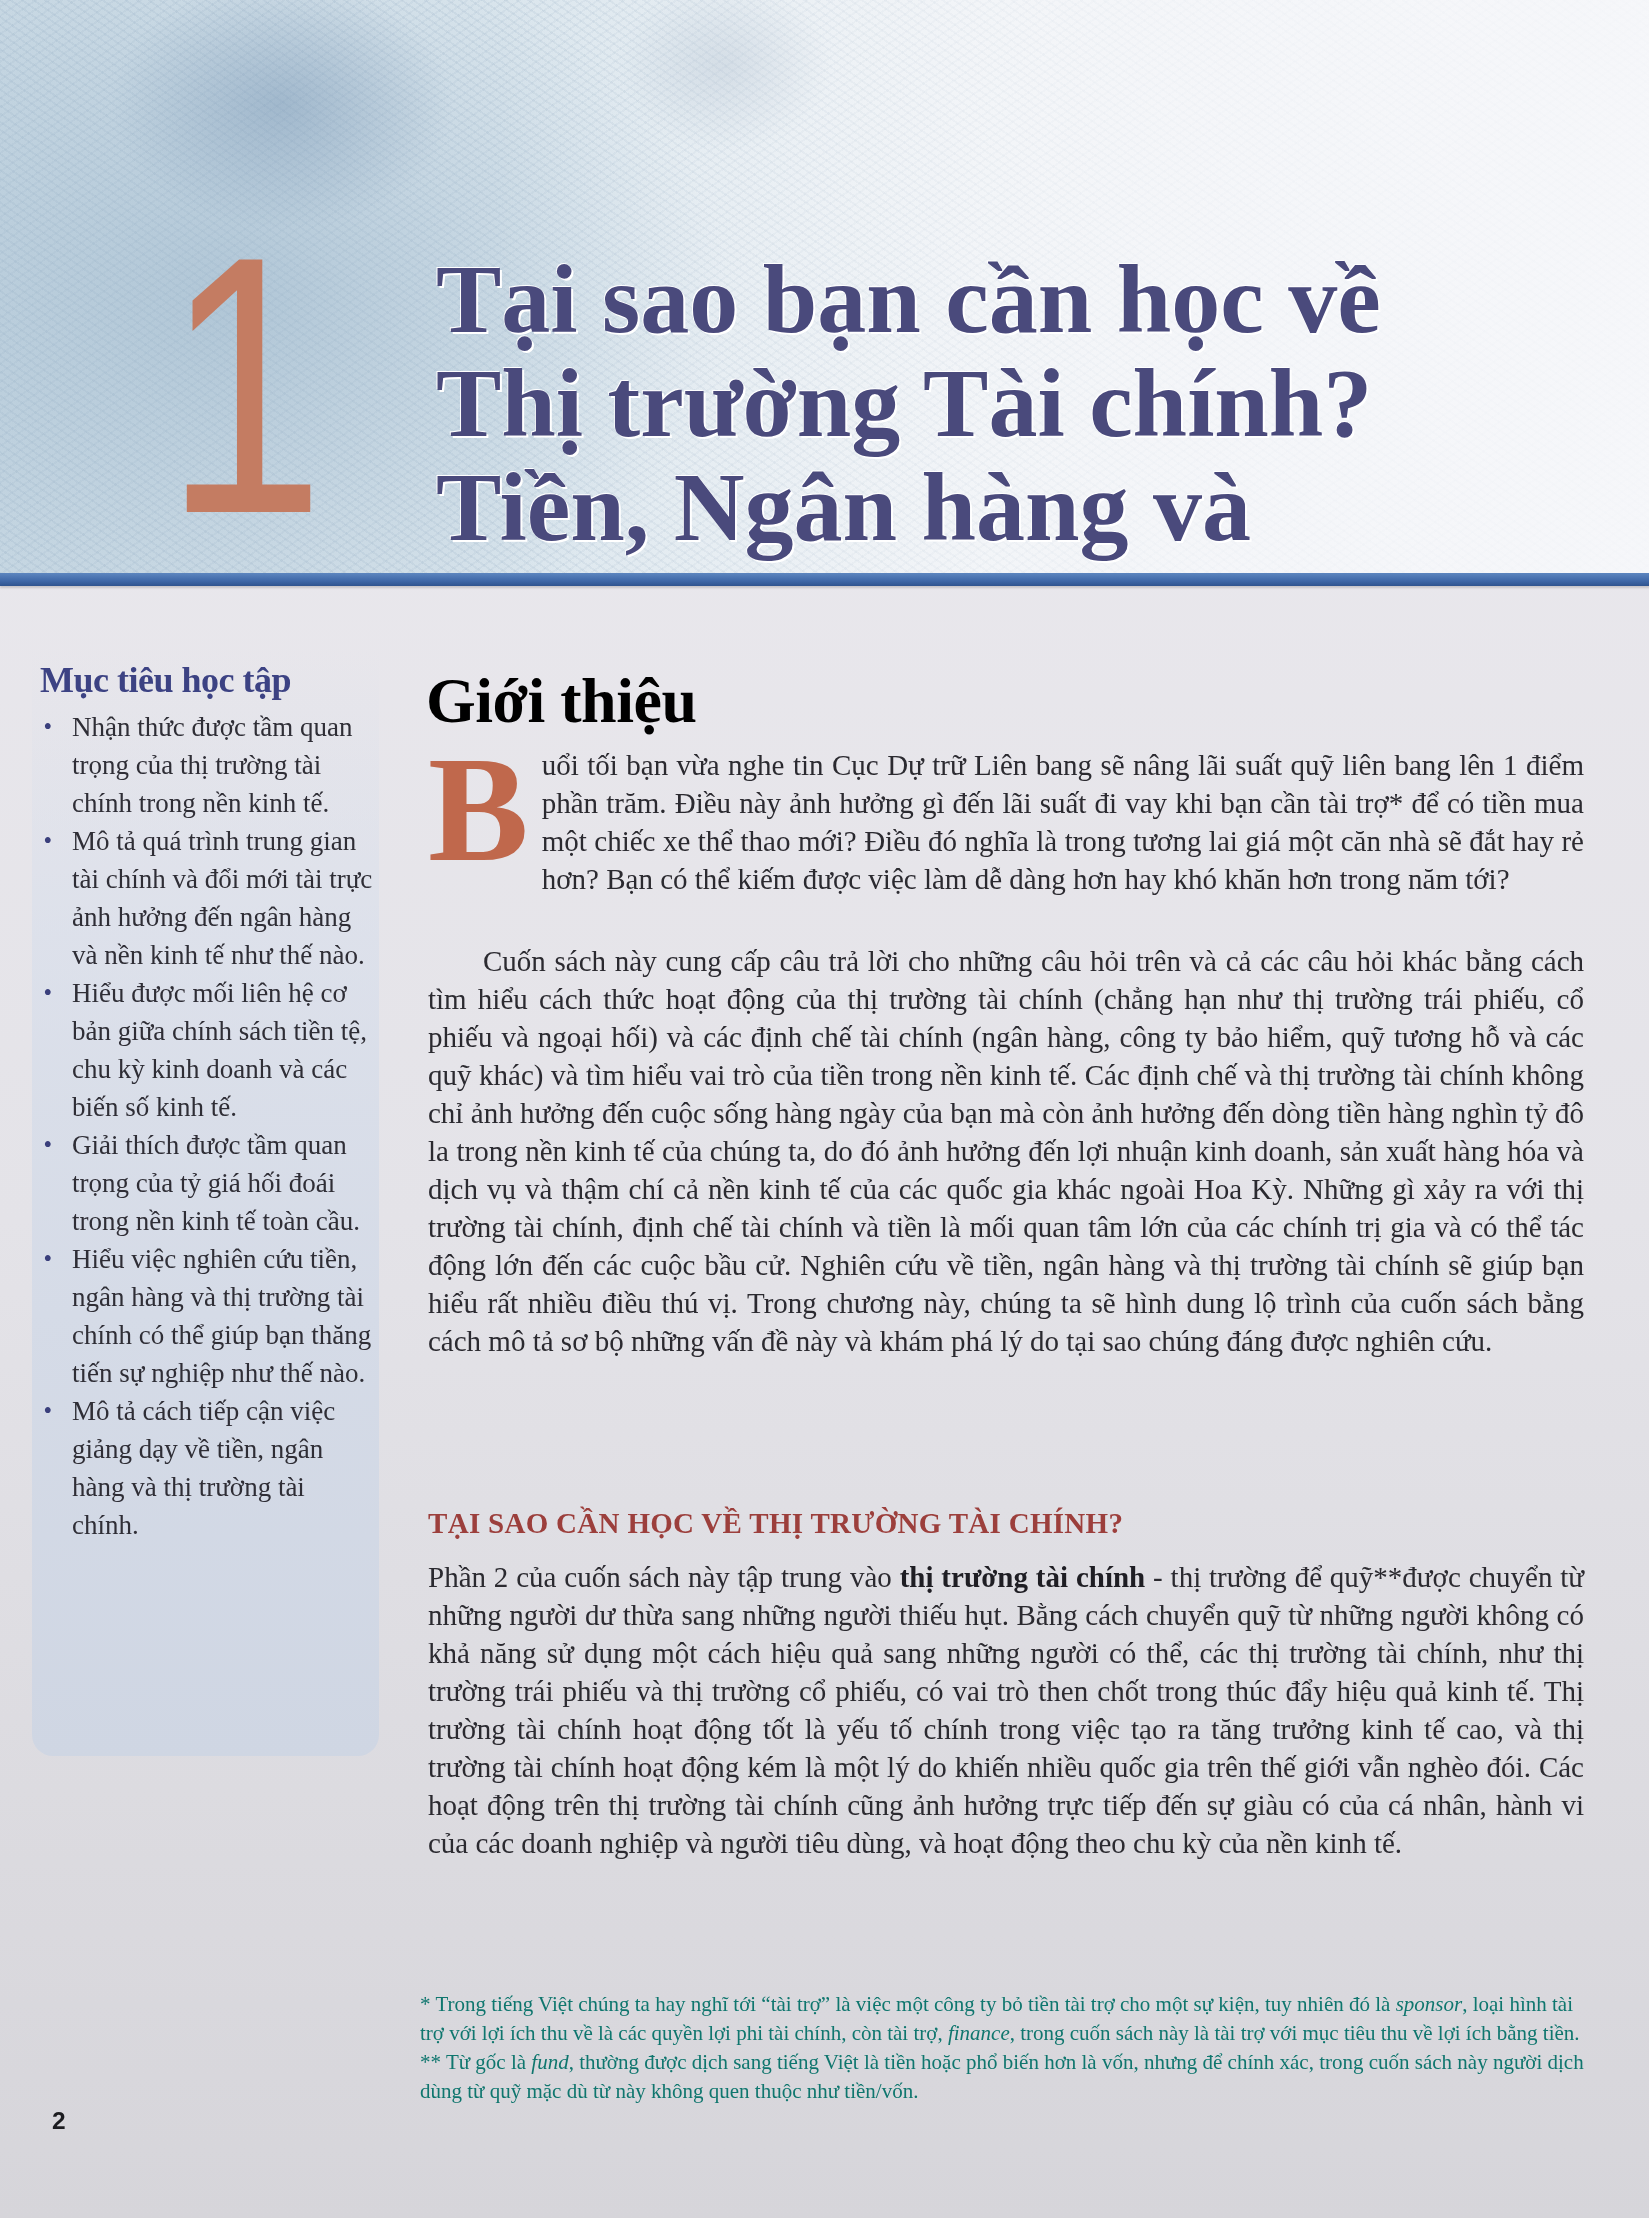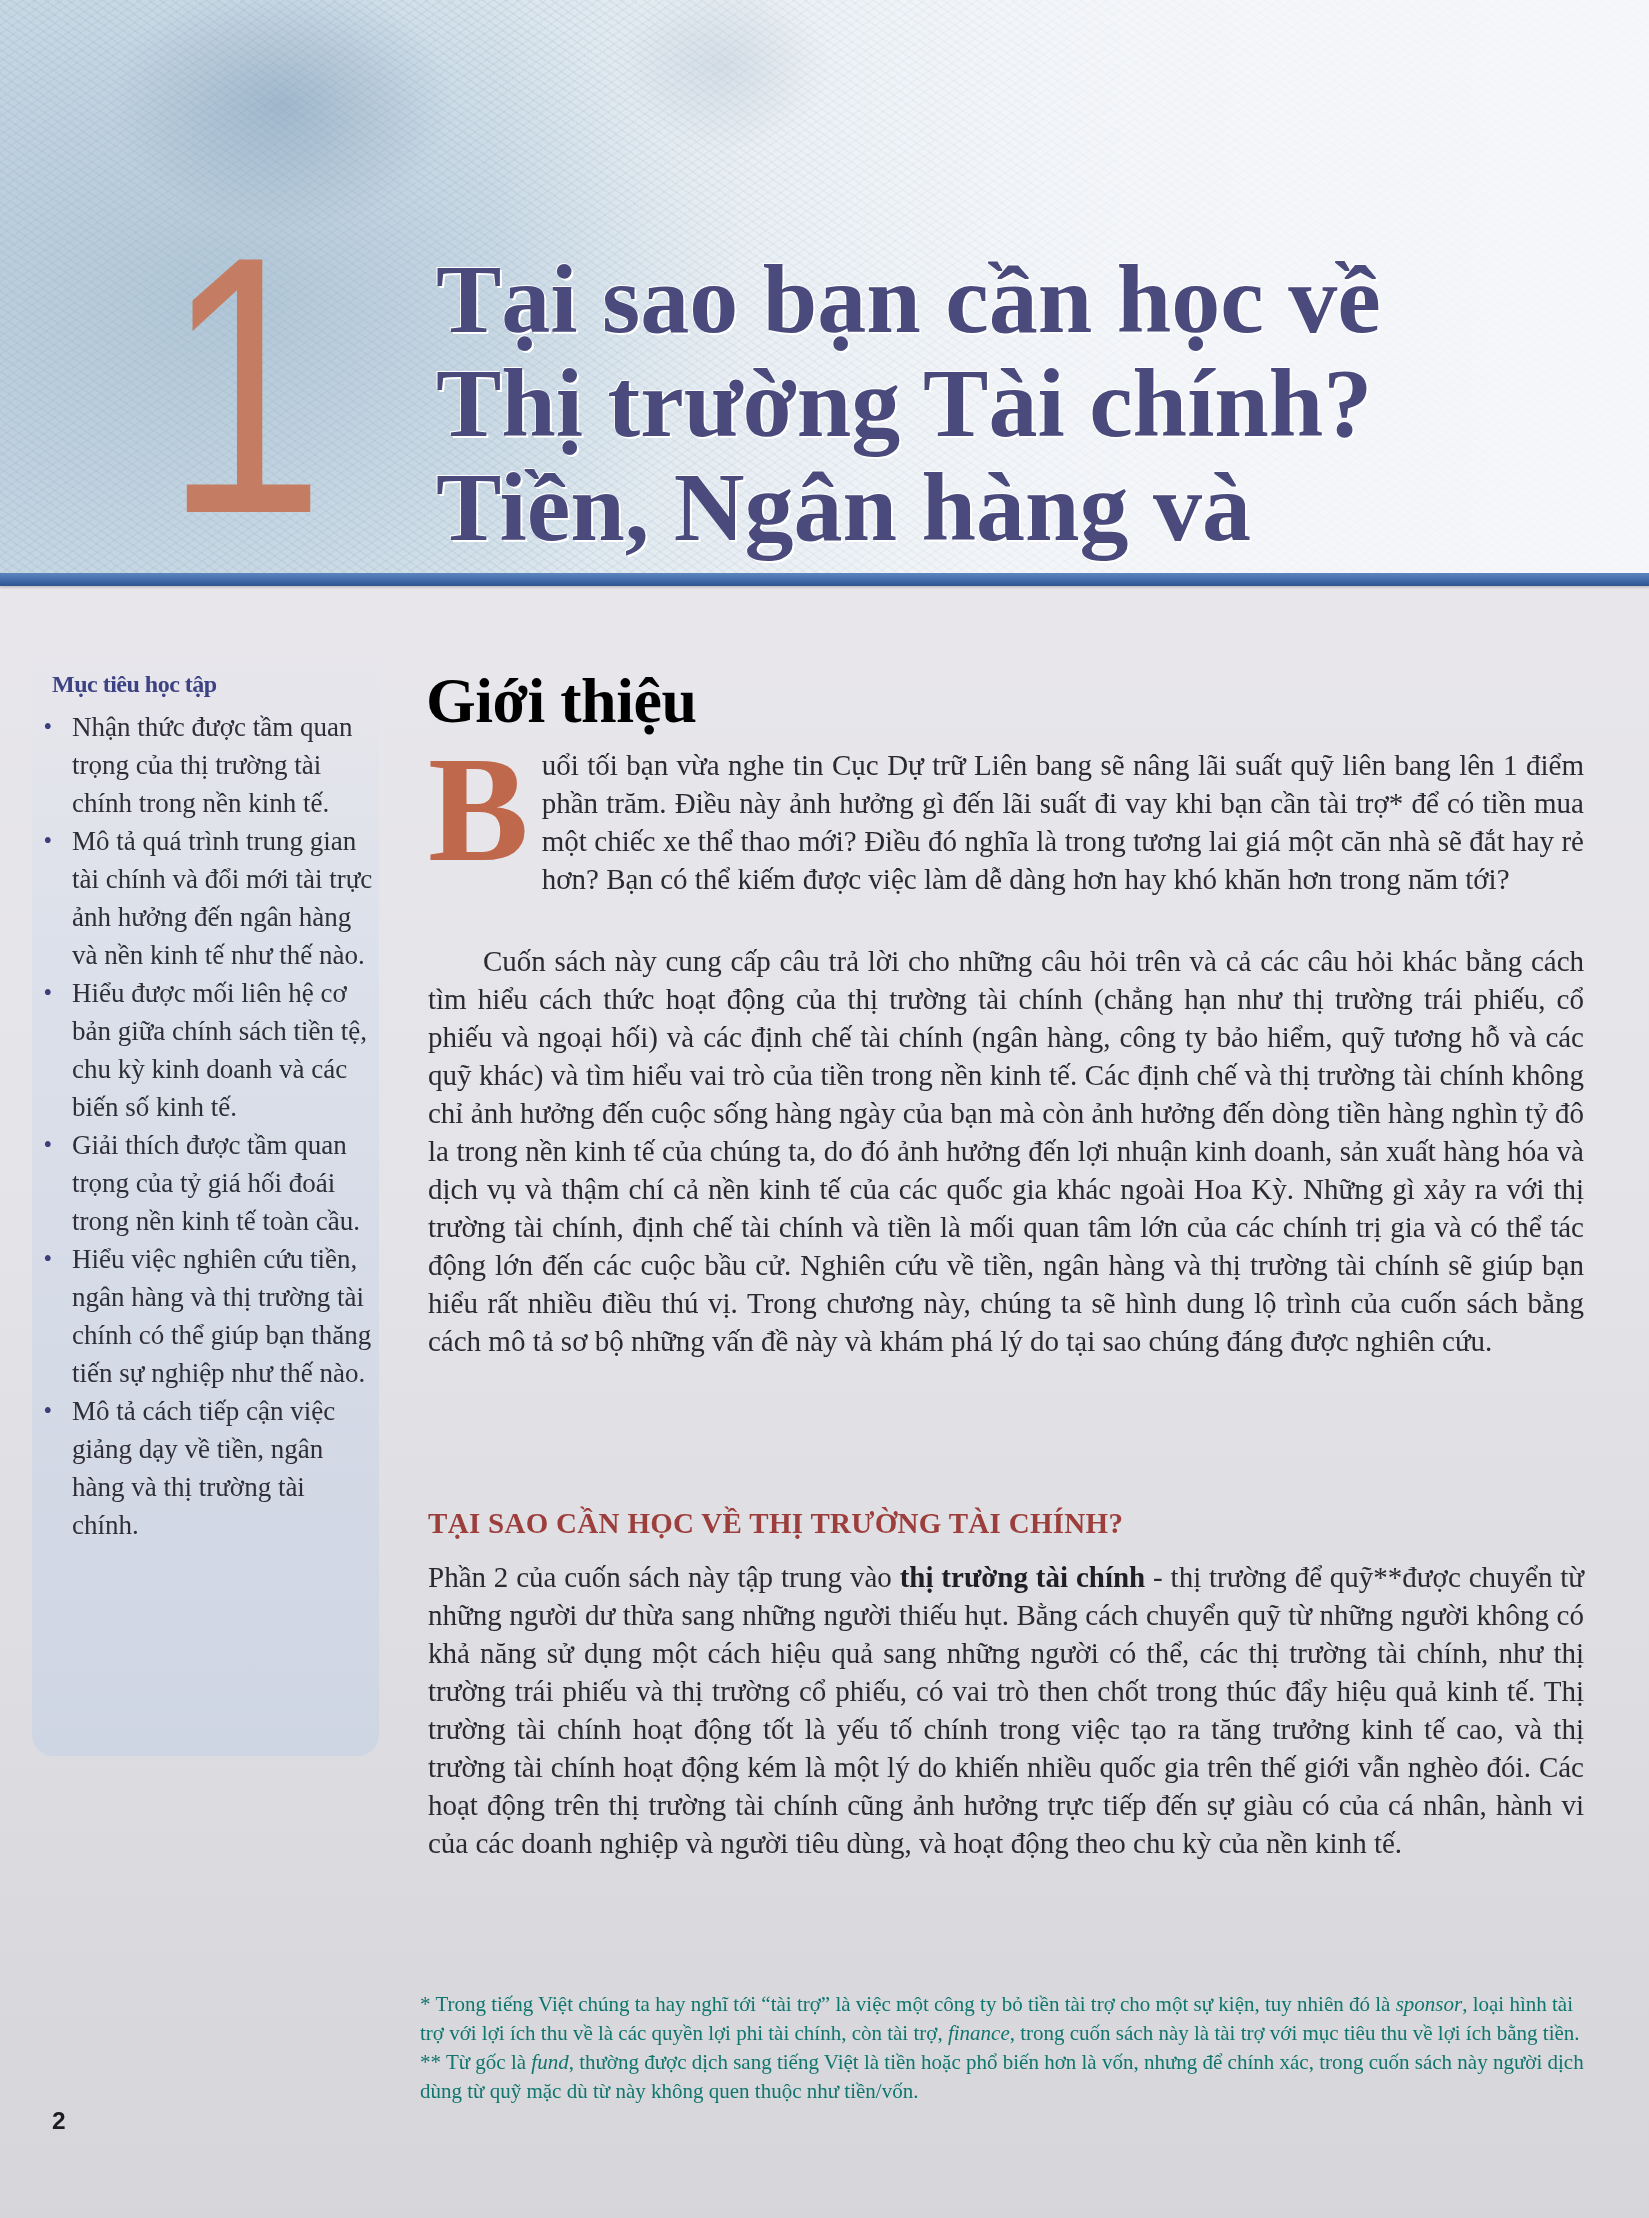--- a/index.html
+++ b/index.html
@@ -47,22 +47,22 @@
     box-shadow: 0 1.9px 1.9px rgba(0,0,0,0.15);
   }
   
   .sidebar {
     position: absolute; left: 32px; top: 650px; width: 347px; height: 1106px;
     background: linear-gradient(180deg, rgba(255,255,255,0) 0%, rgba(214,222,236,0.55) 25%, #d5dbe7 60%, #cfd6e3 100%);
     border-radius: 0 0 21px 21px;
   }
   .sidebar-title {
     position: absolute; left: 40px; top: 659px;
-    font-size: 24px; font-weight: 700; color: #3c4283;
-    margin: 12px; letter-spacing: -0.5px;
+    font-size: 36px; font-weight: 700; color: #3c4283;
+    margin: 0; letter-spacing: -0.5px;
   }
   .objectives {
     position: absolute; left: 38px; top: 708px; width: 339px;
     margin: 0; padding: 0; list-style: none;
     font-size: 27px; line-height: 38px; color: #2f2e36;
   }
   .objectives li { position: relative; padding-left: 34px; }
   .objectives .bullet {
     position: absolute; left: 5.6px; top: 0;
     color: #3a3f7c; font-size: 24.5px;

